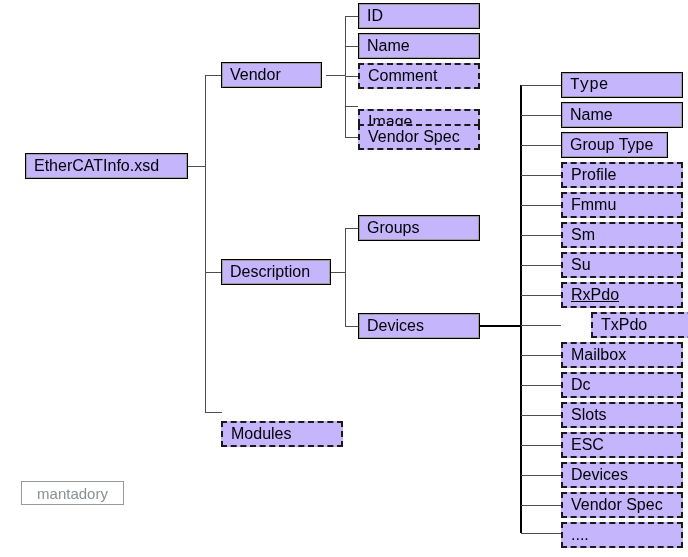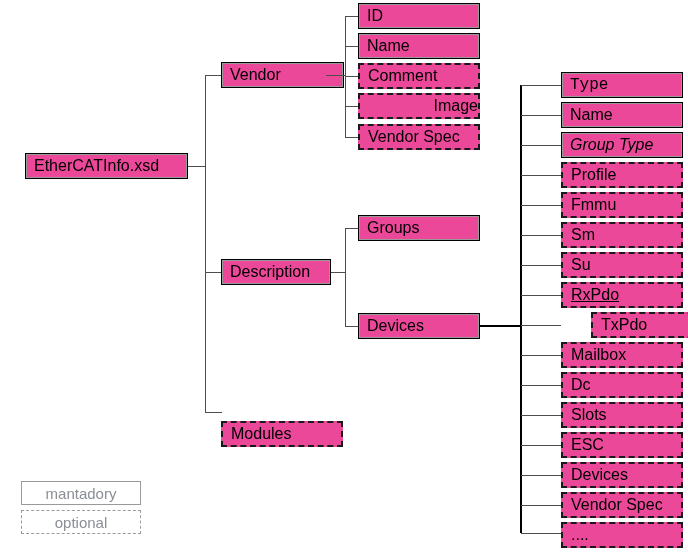--- a/index.html
+++ b/index.html
@@ -14,21 +14,21 @@
     position: relative;
     width: 688px;
     height: 557px;
     background: #ffffff;
     overflow: hidden;
   }
   
   .node {
     position: absolute;
     box-sizing: border-box;
-    background: #ec4899;
+    background: #c4b5fd;
     display: flex;
     align-items: center;
     height: 26px;
     padding-left: 8px;
     font-size: 16px;
     line-height: 1;
     color: #000000;
     white-space: nowrap;
   }
   .node.mandatory {
@@ -74,21 +74,21 @@
   </div>
 
   <div class="ln h" style="left:188px; top:166px; width:18px;"></div>
 
   <div class="ln v" style="left:205px; top:75px; height:338px;"></div>
 
   <div class="ln h" style="left:205px; top:75px; width:17px;"></div>
   <div class="ln h" style="left:205px; top:272px; width:17px;"></div>
   <div class="ln h" style="left:205px; top:412px; width:17px;"></div>
 
-  <div class="node mandatory" style="left:221px; top:62px; width:123px;">
+  <div class="node mandatory" style="left:221px; top:62px; width:101px;">
     <span>Vendor</span>
   </div>
 
   <div class="node mandatory" style="left:221px; top:259px; width:110px;">
     <span>Description</span>
   </div>
 
   <div class="node optional" style="left:221px; top:400px; width:122px;margin-top:21px;">
     <span>Modules</span>
   </div>
@@ -104,21 +104,21 @@
 
   <div class="node mandatory" style="left:358px; top:3px; width:122px;">
     <span>ID</span>
   </div>
   <div class="node mandatory" style="left:358px; top:33px; width:122px;">
     <span>Name</span>
   </div>
   <div class="node optional" style="left:358px; top:63px; width:122px;">
     <span>Comment</span>
   </div>
-  <div class="node optional" style="left:358px; top:93px; width:122px;justify-content:flex-end;">
+  <div class="node optional" style="left:358px; top:109px; width:122px;">
     <span>Image</span>
   </div>
   <div class="node optional" style="left:358px; top:124px; width:122px;">
     <span>Vendor Spec</span>
   </div>
 
   <div class="ln h" style="left:331px; top:272px; width:14px;"></div>
   <div class="ln v" style="left:345px; top:228px; height:98px;"></div>
   <div class="ln h" style="left:345px; top:228px; width:13px;"></div>
   <div class="ln h" style="left:345px; top:326px; width:13px;"></div>
@@ -149,21 +149,21 @@
   <div class="ln h" style="left:521px; top:475px; width:40px;"></div>
   <div class="ln h" style="left:521px; top:505px; width:40px;"></div>
   <div class="ln h" style="left:521px; top:533px; width:40px;"></div>
 
   <div class="node mandatory" style="left:561px; top:72px; width:122px;font-family:Liberation Mono, monospace;">
     <span>Type</span>
   </div>
   <div class="node mandatory" style="left:561px; top:102px; width:122px;">
     <span>Name</span>
   </div>
-  <div class="node mandatory" style="left:561px; top:132px; width:122px;font-style:italic;">
+  <div class="node mandatory" style="left:561px; top:132px; width:107px;">
     <span>Group Type</span>
   </div>
   <div class="node optional" style="left:561px; top:162px; width:122px;">
     <span>Profile</span>
   </div>
   <div class="node optional" style="left:561px; top:192px; width:122px;">
     <span>Fmmu</span>
   </div>
   <div class="node optional" style="left:561px; top:222px; width:122px;">
     <span>Sm</span>
@@ -192,20 +192,17 @@
   <div class="node optional" style="left:561px; top:462px; width:122px;">
     <span>Devices</span>
   </div>
   <div class="node optional" style="left:561px; top:492px; width:122px;">
     <span>Vendor Spec</span>
   </div>
   <div class="node optional" style="left:561px; top:522px; width:122px;">
     <span>....</span>
   </div>
 
-  <div class="legend-box mandatory" style="left:21px; top:481px; width:120px;">
+  <div class="legend-box mandatory" style="left:21px; top:481px; width:103px;">
     <span>mantadory</span>
   </div>
-  <div class="legend-box optional" style="left:21px; top:510px; width:120px;">
-    <span>optional</span>
-  </div>
 
 </div>
 
 </body></html>

